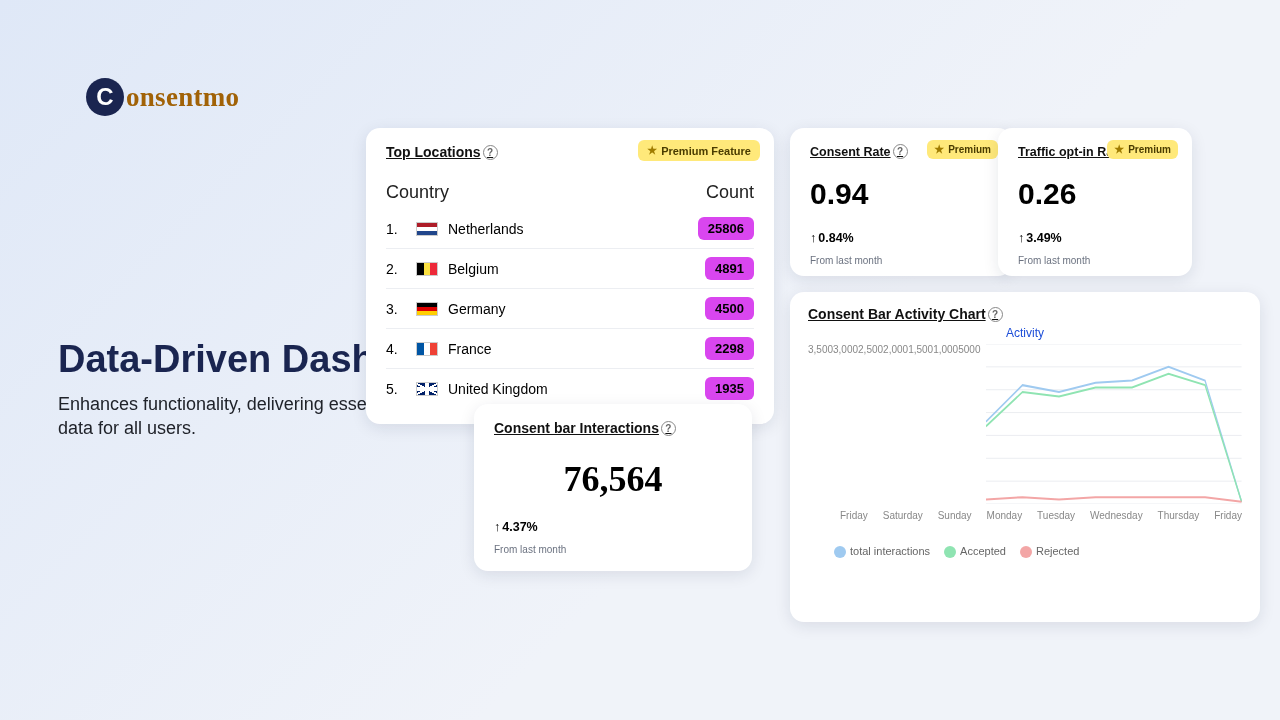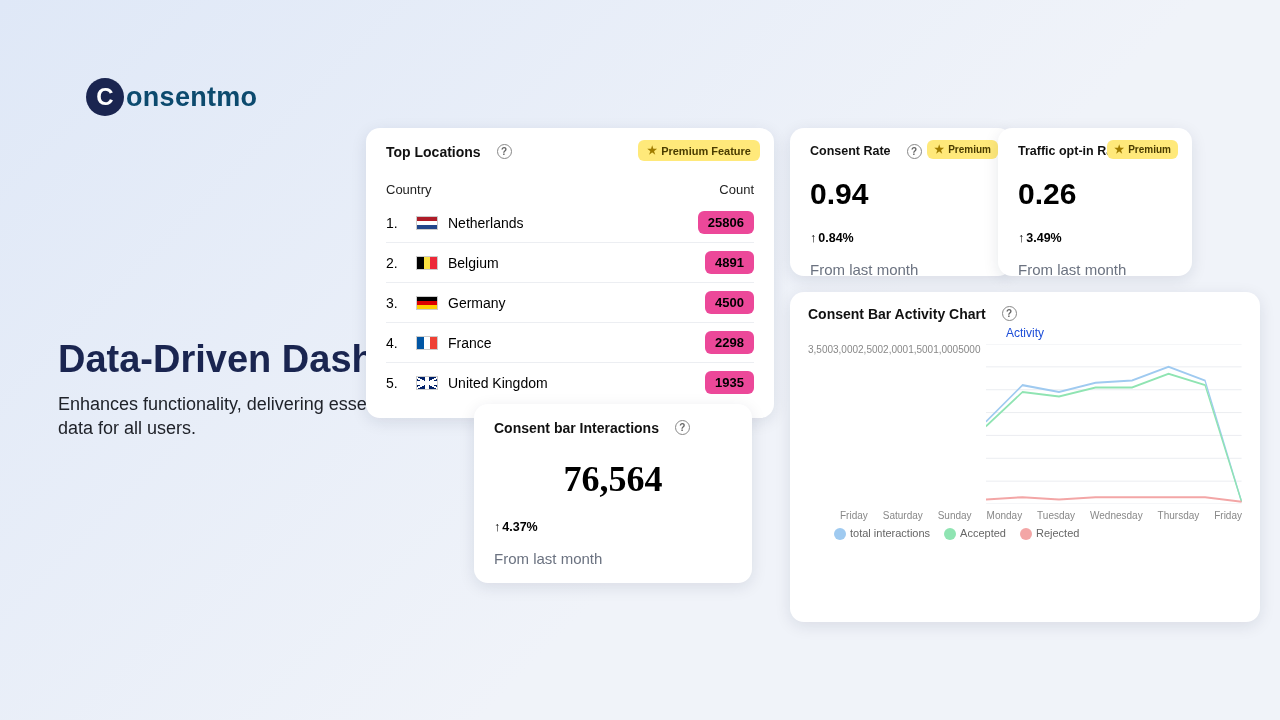--- a/index.html
+++ b/index.html
@@ -10,99 +10,99 @@
     position: relative; overflow: hidden;
   }
 
   
   .logo { position: absolute; left: 86px; top: 78px; display: flex; align-items: center; gap: 2px; }
   .logo-mark {
     width: 38px; height: 38px; background: #1a2550; border-radius: 50%;
     display: flex; align-items: center; justify-content: center;
     color: #fff; font-weight: 700; font-size: 24px;
   }
-  .logo-text { color: #0c4a6e; font-weight: 700; font-size: 27px; letter-spacing: 0.3px; }
+  .logo-text { color: #a16207; font-weight: 700; font-size: 27px; letter-spacing: 0.3px; font-family: Liberation Serif, serif; }
 
   
   .hero { position: absolute; left: 58px; top: 340px; max-width: 430px; }
   .hero h1 { color: #1a2550; font-size: 38px; font-weight: 700; line-height: 1.05; }
   .hero p  { color: #20232a; font-size: 18px; margin-top: 12px; line-height: 1.35; }
 
   
   .card {
     position: absolute; background: #fff; border-radius: 14px;
     box-shadow: 0 4px 16px rgba(20,30,60,.10);
     padding: 16px 20px;
   }
-  .card-title { font-weight: 700; font-size: 14px; color: #111; display: flex; align-items: flex-start; gap: 16px; }
+  .card-title { font-weight: 700; font-size: 14px; color: #111; display: flex; align-items: flex-end; gap: 2px; text-decoration: underline; }
   .help-icon {
     width: 15px; height: 15px; border: 1px solid #888; border-radius: 50%;
     font-size: 10px; color: #666; display: inline-flex; align-items: center; justify-content: center;
     font-weight: 600; line-height: 1;
   }
 
   
   .premium {
     position: absolute; top: 12px; right: 14px;
     background: #ffe97a; border-radius: 6px; padding: 4px 9px;
     font-size: 11px; font-weight: 600; color: #4a3c00; display: flex; align-items: center; gap: 4px;
   }
   .premium .star { color: #a07c00; font-size: 11px; }
 
   
   #top-locations { left: 366px; top: 128px; width: 408px; }
   #top-locations .tbl-head {
-    display: flex; justify-content: space-between; font-size: 13px; color: #222;
+    display: flex; justify-content: space-between; font-size: 18px; color: #222;
     margin-top: 22px; margin-bottom: 6px;
   }
   .loc-row {
     display: flex; align-items: center; padding: 8px 0;
     border-top: 1px solid #eceef2; font-size: 14px;
   }
   .loc-row:first-child { border-top: none; }
   .loc-idx { width: 20px; }
   .flag { width: 22px; height: 14px; margin: 0 10px; border: 1px solid #ccc; }
   .loc-name { flex: 1; }
   .loc-count {
-    background: #ec4899; border-radius: 6px; padding: 4px 10px; font-size: 13px; font-weight: 600;
+    background: #d946ef; border-radius: 6px; padding: 4px 10px; font-size: 13px; font-weight: 600;
   }
   
   .flag-nl { background: linear-gradient(#ae1c28 33%, #fff 33% 66%, #21468b 66%); }
   .flag-be { background: linear-gradient(90deg,#000 33%,#fae042 33% 66%,#ed2939 66%); }
   .flag-de { background: linear-gradient(#000 33%, #dd0000 33% 66%, #ffce00 66%); }
   .flag-fr { background: linear-gradient(90deg,#0055a4 33%,#fff 33% 66%,#ef4135 66%); }
   .flag-uk { background: #012169; position: relative; overflow: hidden; }
   .flag-uk::before, .flag-uk::after { content:""; position:absolute; inset:0; }
   .flag-uk::before { background: linear-gradient(26deg,transparent 46%,#fff 46% 54%,transparent 54%),linear-gradient(-26deg,transparent 46%,#fff 46% 54%,transparent 54%); }
   .flag-uk::after  { background: linear-gradient(#fff,#fff) center/100% 4px no-repeat, linear-gradient(#fff,#fff) center/4px 100% no-repeat, linear-gradient(#c8102e,#c8102e) center/100% 2px no-repeat, linear-gradient(#c8102e,#c8102e) center/2px 100% no-repeat; }
 
   
   #consent-rate   { left: 790px;  top: 128px; width: 222px; height: 148px; }
   #traffic-optin  { left: 998px;  top: 128px; width: 194px; height: 148px; }
   .mini-card .card-title { font-size: 12.5px; }
   .mini-card .premium { font-size: 10px; padding: 3px 7px; }
   .big-num { font-size: 30px; font-weight: 700; text-align: left; margin-top: 18px; }
   .delta { font-size: 12.5px; font-weight: 700; margin-top: 20px; }
   .delta .arrow { font-weight: 700; margin-right: 2px; }
-  .sub   { font-size: 15px; color: #6b7280; margin-top: 16px; }
+  .sub   { font-size: 10px; color: #6b7280; margin-top: 10px; }
 
   
   #interactions { left: 474px; top: 404px; width: 278px; }
   #interactions .big { font-size: 36px; font-weight: 800; text-align: center; margin: 22px 0 16px; font-family: Liberation Serif, serif; }
 
   
   #activity { left: 790px; top: 292px; width: 470px; height: 330px; padding: 14px 18px 12px; }
   .chart-title { text-align: center; font-size: 12px; color: #1d4ed8; margin-top: 4px; }
   .chart-wrap { display: flex; margin-top: 4px; }
   .y-axis { display: flex; justify-content: space-between; height: 160px; font-size: 10px; color: #888; text-align: right; padding-right: 6px; }
   .plot { position: relative; flex: 1; height: 160px; }
   .plot svg { width: 100%; height: 100%; }
   .grid line { stroke: #e7e9ee; stroke-width: 1; }
   .x-axis { display: flex; justify-content: space-between; font-size: 10px; color: #888; margin-top: 6px; margin-left: 32px; }
-  .legend { display: flex; gap: 14px; align-items: center; font-size: 11px; color: #666; margin-top: 6px; margin-left: 26px; }
+  .legend { display: flex; gap: 14px; align-items: center; font-size: 11px; color: #666; margin-top: 24px; margin-left: 26px; }
   .dot { width: 12px; height: 12px; border-radius: 50%; display: inline-block; margin-right: 4px; vertical-align: middle; }
 </style>
 </head>
 <body>
 
 <div class="logo">
   <span class="logo-mark">C</span>
   <span class="logo-text">onsentmo</span>
 </div>
 

